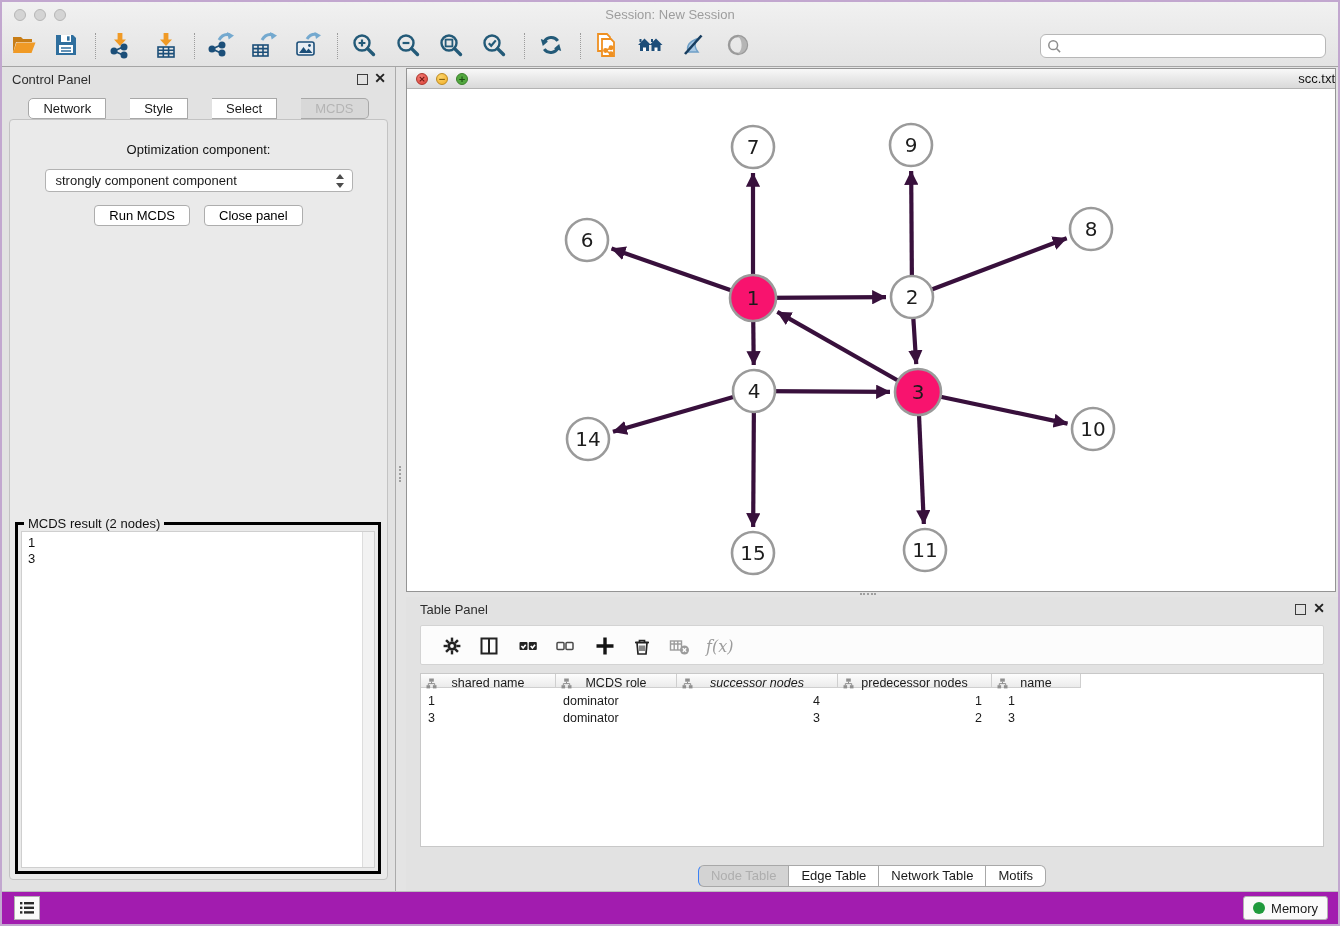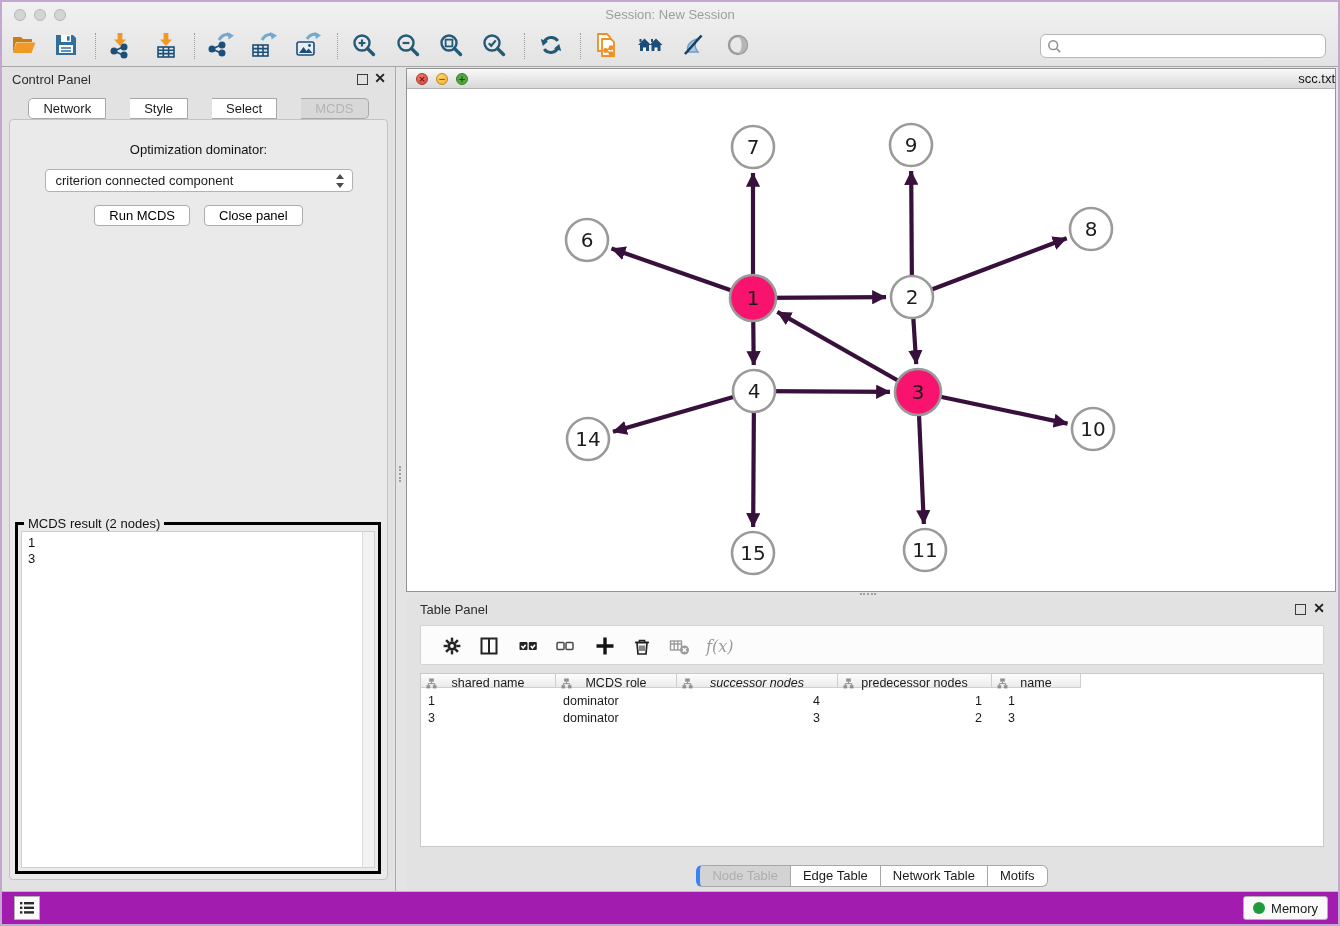--- a/index.html
+++ b/index.html
@@ -64,21 +64,21 @@
   .ttool .ic.disabled{cursor:default;}
   .ttable{position:absolute;left:14px;right:14px;top:76px;height:174px;background:#fff;border:1px solid #c8c8c8;box-sizing:border-box;overflow:hidden;}
   .thead{display:flex;height:19px;}
   .thcell{position:relative;box-sizing:border-box;height:14px;background:linear-gradient(#fdfdfd,#ebebeb);border-right:1px solid #cfcfcf;border-bottom:1px solid #cfcfcf;font-size:12.5px;cursor:pointer;}
   .thcell svg{position:absolute;left:5px;top:4px;}
   .thcell span{display:block;text-align:center;line-height:18px;}
   .trow{display:flex;height:17px;line-height:17px;font-size:12.5px;}
   .tcell{box-sizing:border-box;overflow:hidden;white-space:nowrap;}
   .ttabs{position:absolute;left:0;right:0;bottom:5px;display:flex;justify-content:center;}
   .ttab{height:20px;line-height:20px;padding:0 12px;background:#fff;border:1px solid #a8a8a8;border-left:none;font-size:13px;cursor:pointer;}
-  .ttab:first-child{border-left:4px solid #3b82f6;border-radius:6px 0 0 6px;}
+  .ttab:first-child{border-left:1px solid #3b82f6;border-radius:6px 0 0 6px;}
   .ttab:last-child{border-radius:0 6px 6px 0;}
   .ttab.sel{background:#d3d3d3;color:#aeaeae;}
 
   
   .statusbar{position:absolute;left:0;right:0;bottom:0;height:32px;background:#a21caf;border-top:1px solid #bcbcbc;}
   .listbtn{position:absolute;left:12px;top:4px;width:26px;height:24px;background:#fafafa;border:1px solid #b2b2b2;box-sizing:border-box;cursor:pointer;}
   .membtn{position:absolute;right:10px;top:4px;height:24px;display:flex;align-items:center;gap:6px;padding:0 9px;background:#fafafa;border:1px solid #b2b2b2;border-radius:3px;box-sizing:border-box;cursor:pointer;}
   .memdot{width:12px;height:12px;border-radius:50%;background:#1f9a3c;}
 </style>
 </head>
@@ -235,23 +235,23 @@
     <span class="close-ic" style="right:9px">✕</span>
 
     <div class="cptabs">
         <div class="cptab">Network</div>
         <div class="cptab">Style</div>
         <div class="cptab">Select</div>
         <div class="cptab sel">MCDS</div>
       </div>
 
     <div class="cpbody">
-      <span class="optlabel">Optimization dominator:</span>
+      <span class="optlabel">Optimization component:</span>
       <div class="criterion">
-        <span class="val">criterion connected component</span>
+        <span class="val">strongly component component</span>
         <span class="stepper">
             <i class="up"></i>
             <i class="dn"></i>
           </span>
       </div>
       <div class="btnrow">
         <button class="cbtn">Run MCDS</button>
         <button class="cbtn">Close panel</button>
       </div>
       <div class="resultbox">

